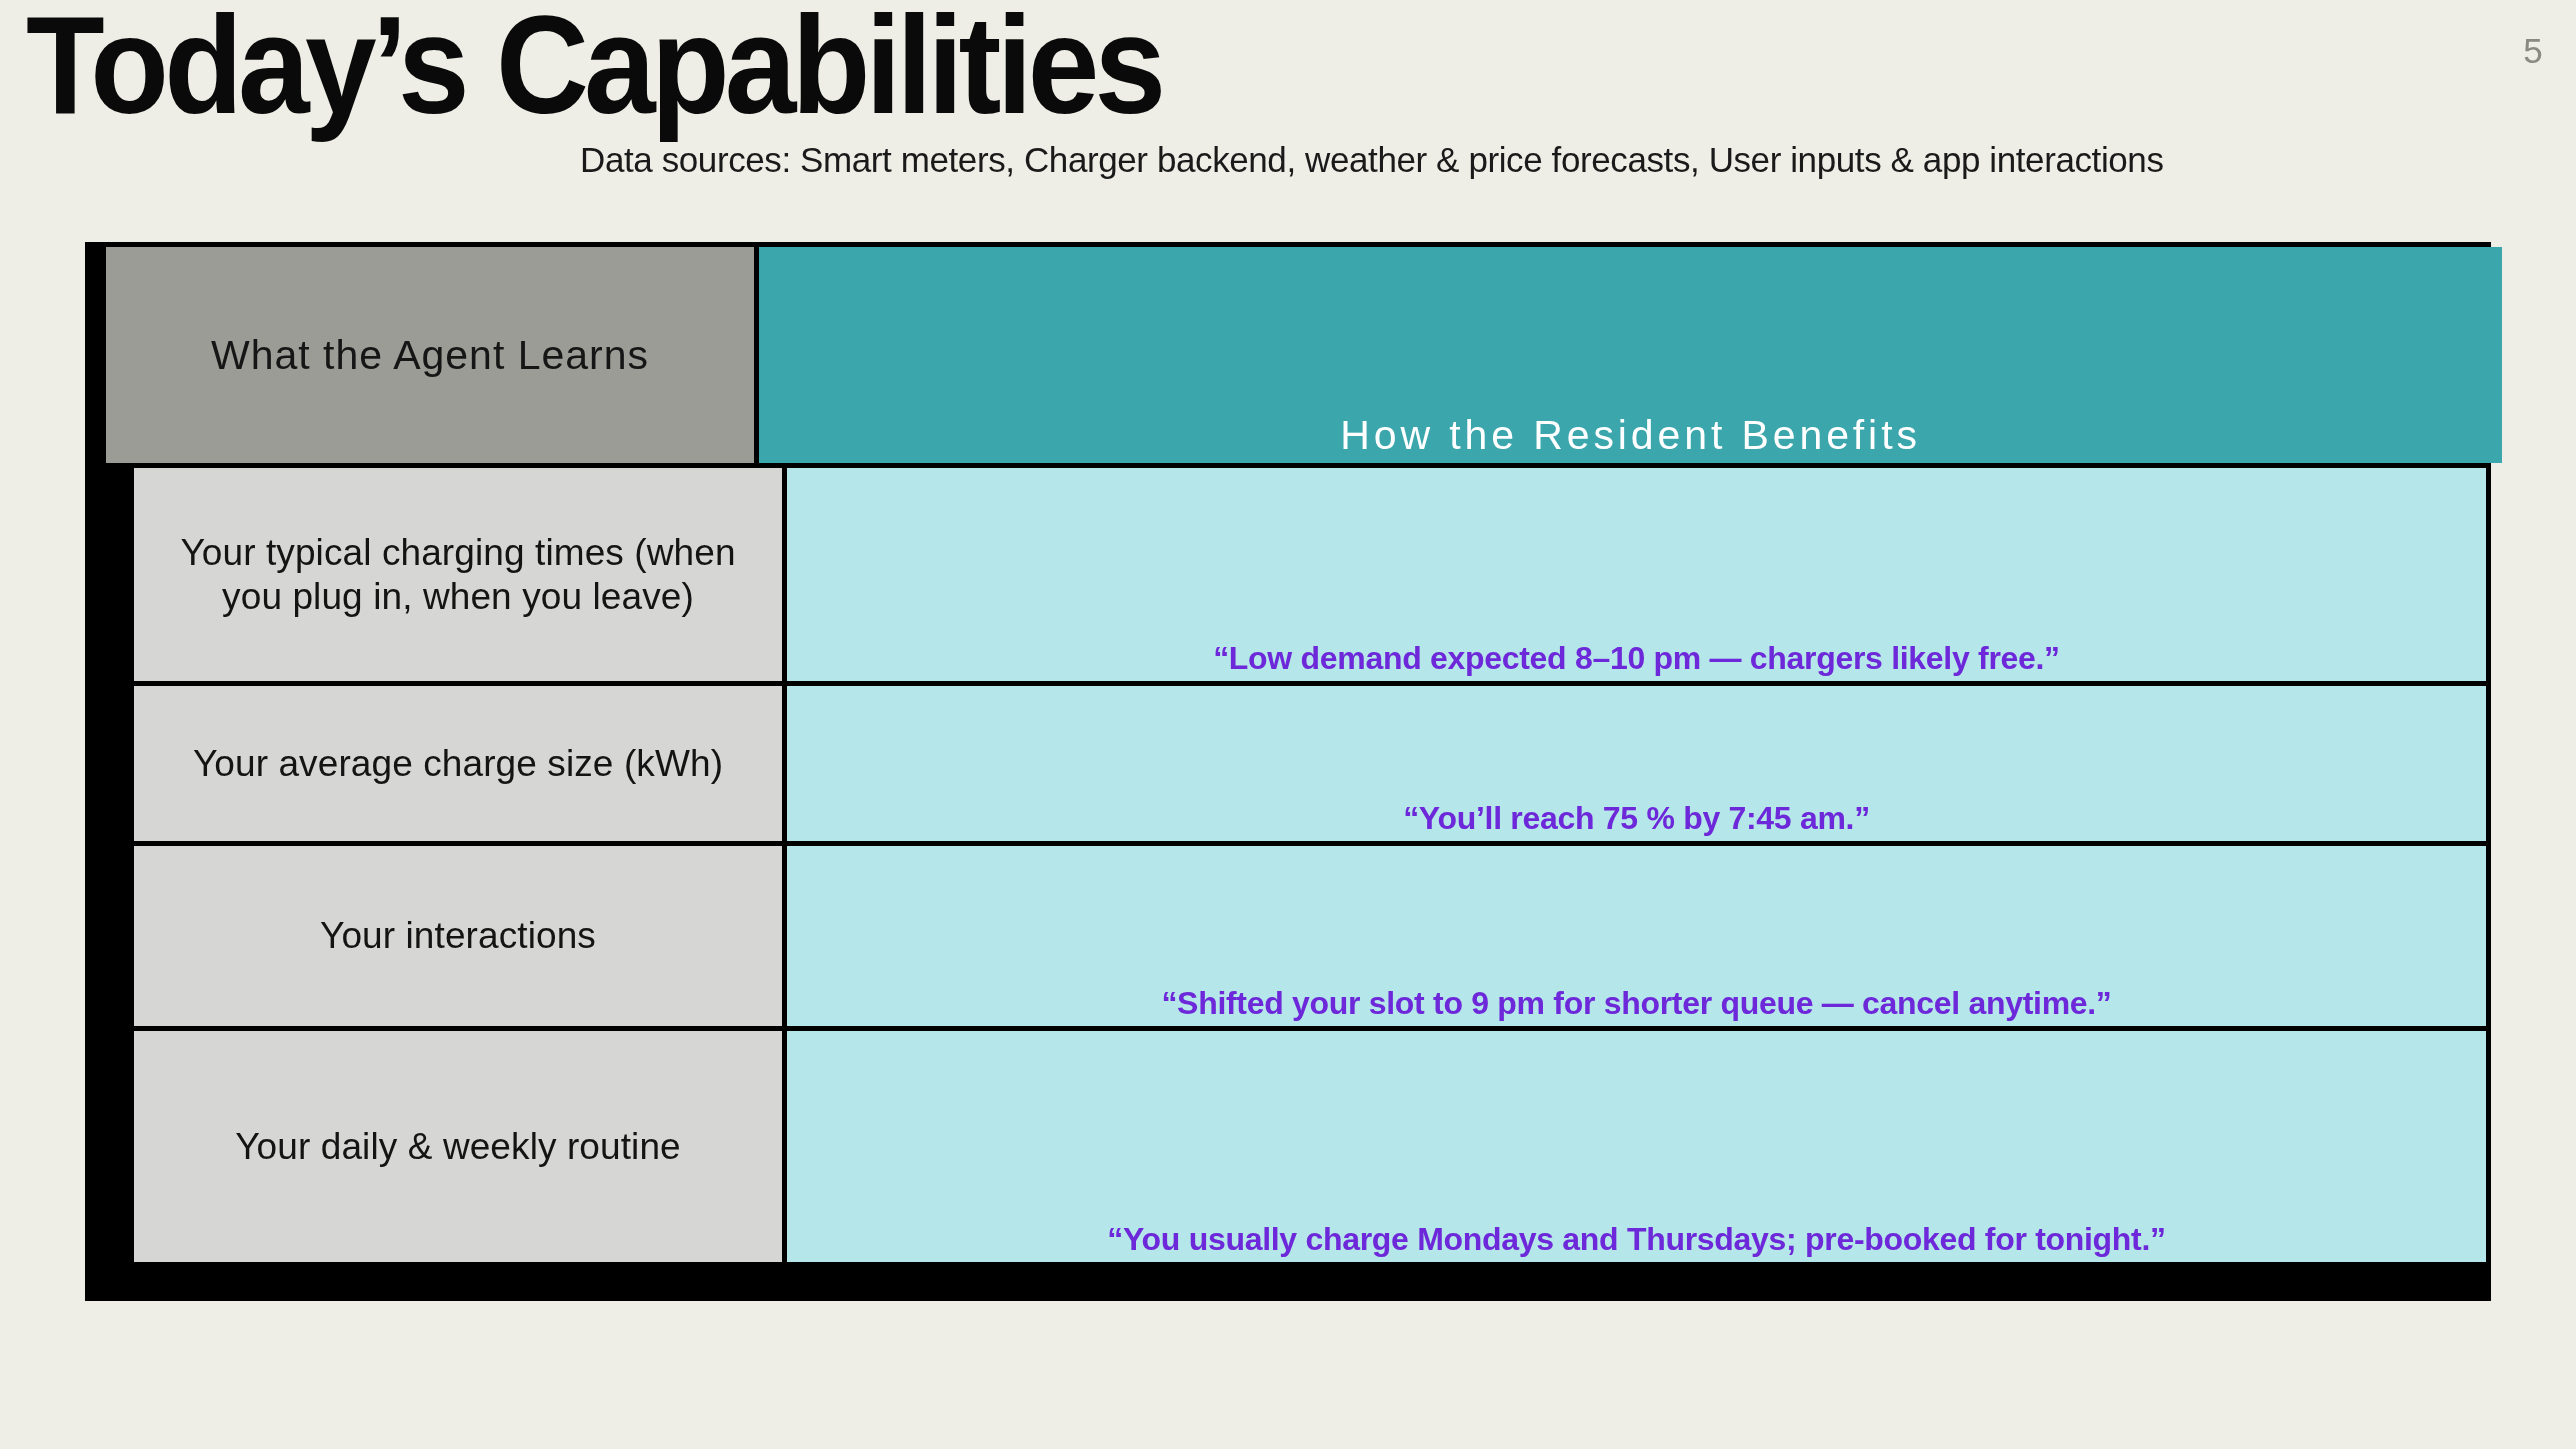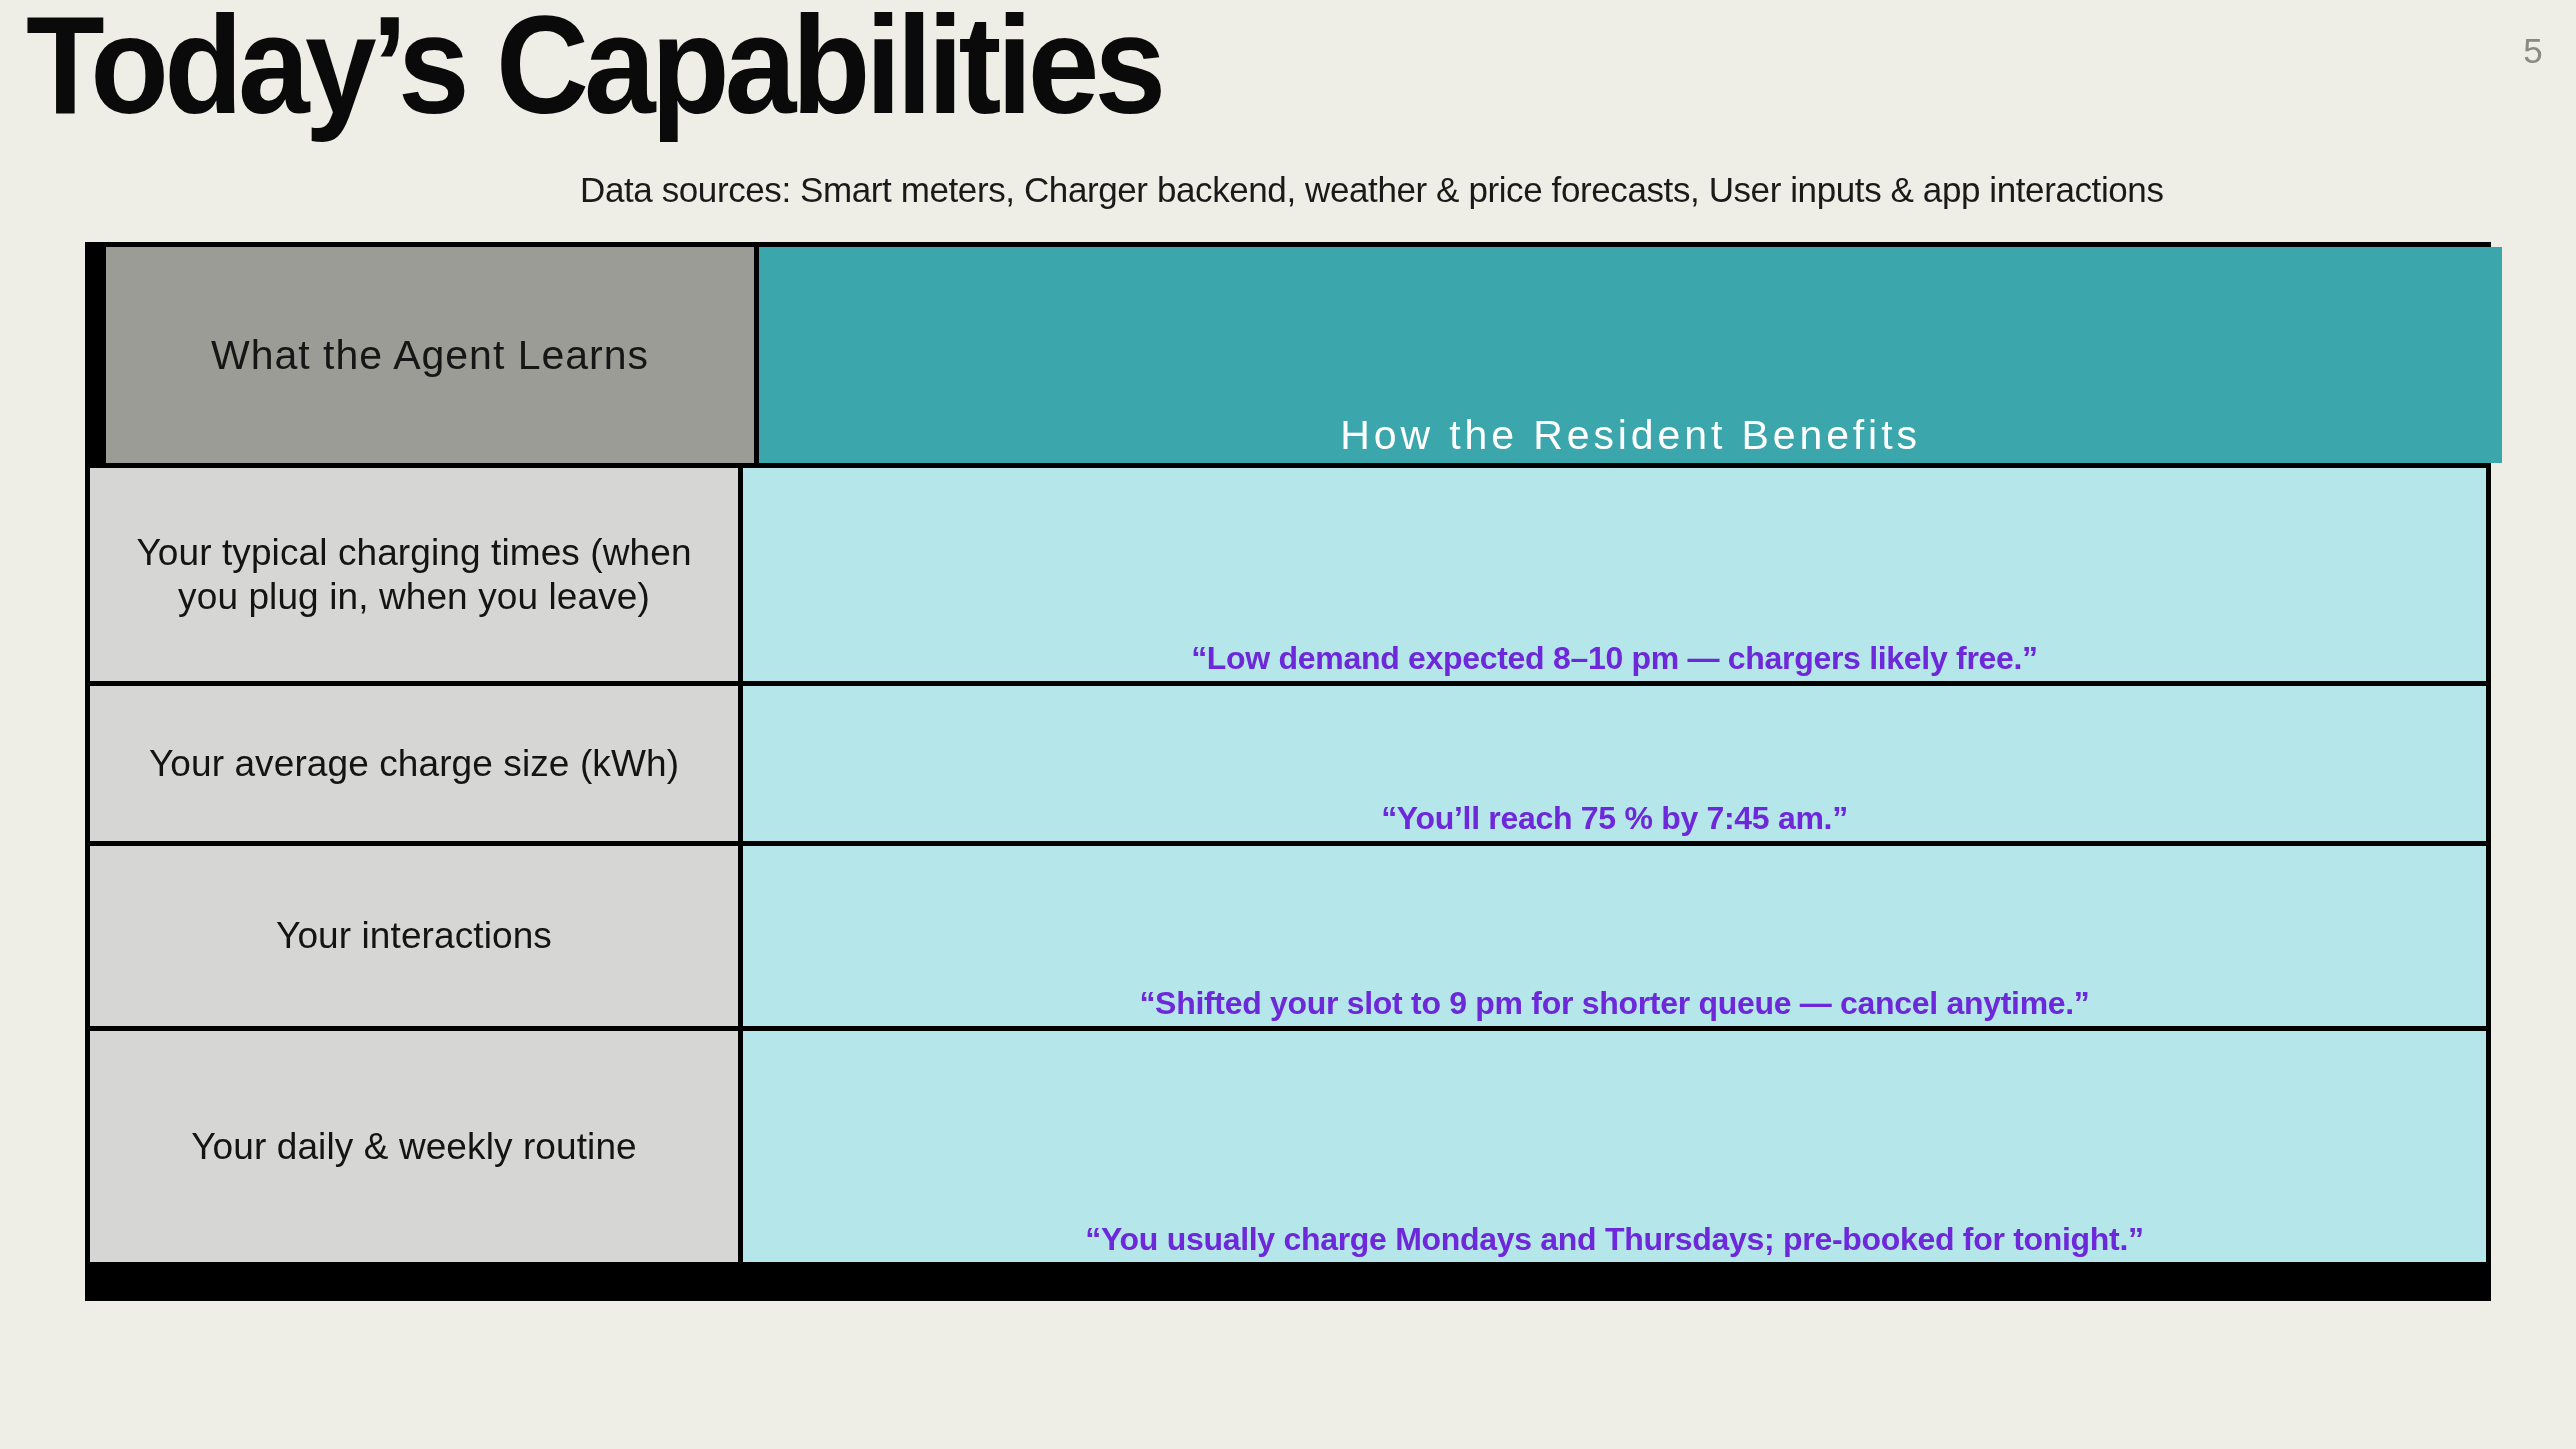--- a/index.html
+++ b/index.html
@@ -18,21 +18,21 @@
     font-weight:700;
     font-size:140px;
     line-height:1.0;
     letter-spacing:-5.2px;
     color:#0A0A0A;
     transform:scaleX(0.92);
     transform-origin:left top;
     white-space:nowrap;
   }
   .subtitle{
-    position:absolute;left:580px;top:170px;
+    position:absolute;left:580px;top:140px;
     font-size:35px;
     color:#1A1A1A;
     letter-spacing:-0.4px;
     white-space:nowrap;
   }
   .page-num{
     position:absolute;right:33px;top:31px;
     font-size:35px;color:#8A8A82;
     letter-spacing:0.3px;
   }
@@ -66,21 +66,21 @@
   .cell-right{
     flex:1 1 auto;
     box-sizing:border-box;
     display:flex;align-items:flex-end;justify-content:center;
     text-align:center;
     padding:3.9px 26px;
   }
 
   .header .cell-left{background:#9B9C96;}
   .header .cell-right{background:#3BA7AD;}
-  .body .cell-left{background:#D6D6D4;}
+  .body .cell-left{background:#D6D6D4;margin-left:44px;}
   .body .cell-right{background:#B5E6E9;}
 
   .h-left-text{
     font-size:41px;color:#161616;
     letter-spacing:1px;font-weight:400;
   }
   .h-right-text{
     font-size:41px;color:#FFFFFF;
     letter-spacing:3.9px;font-weight:400;
   }

